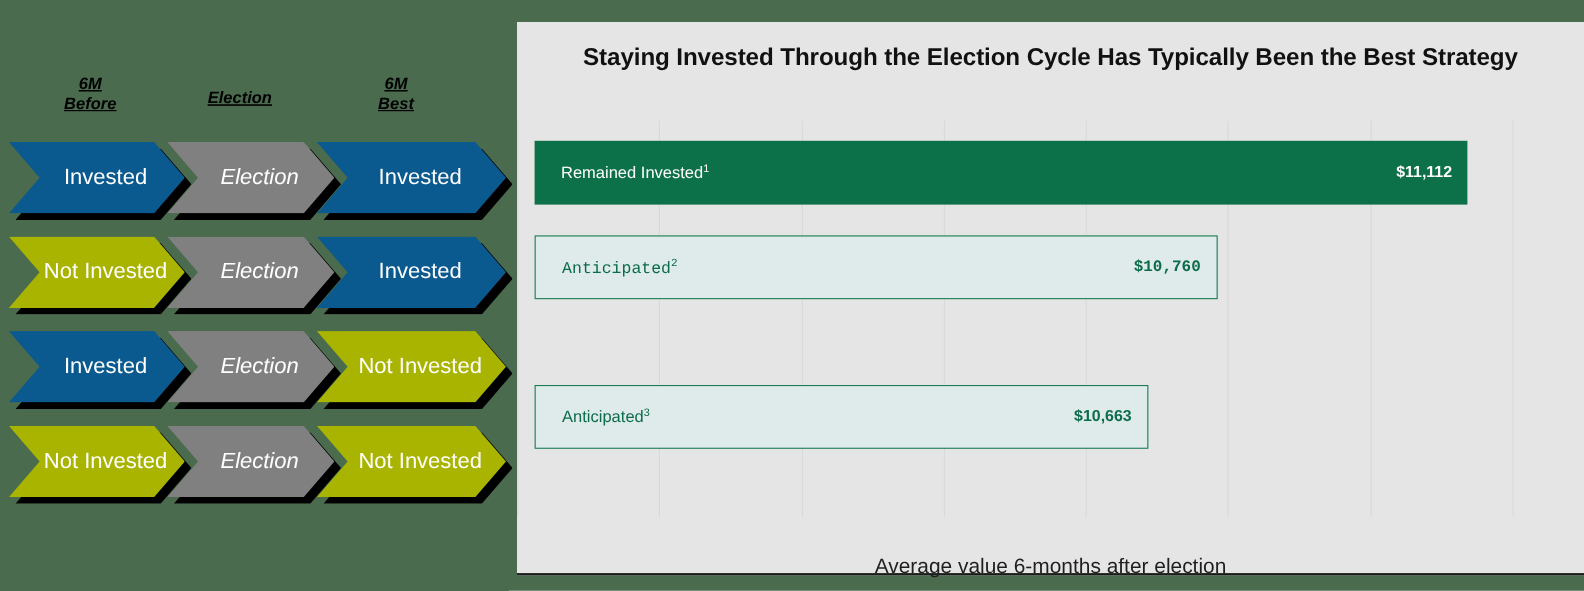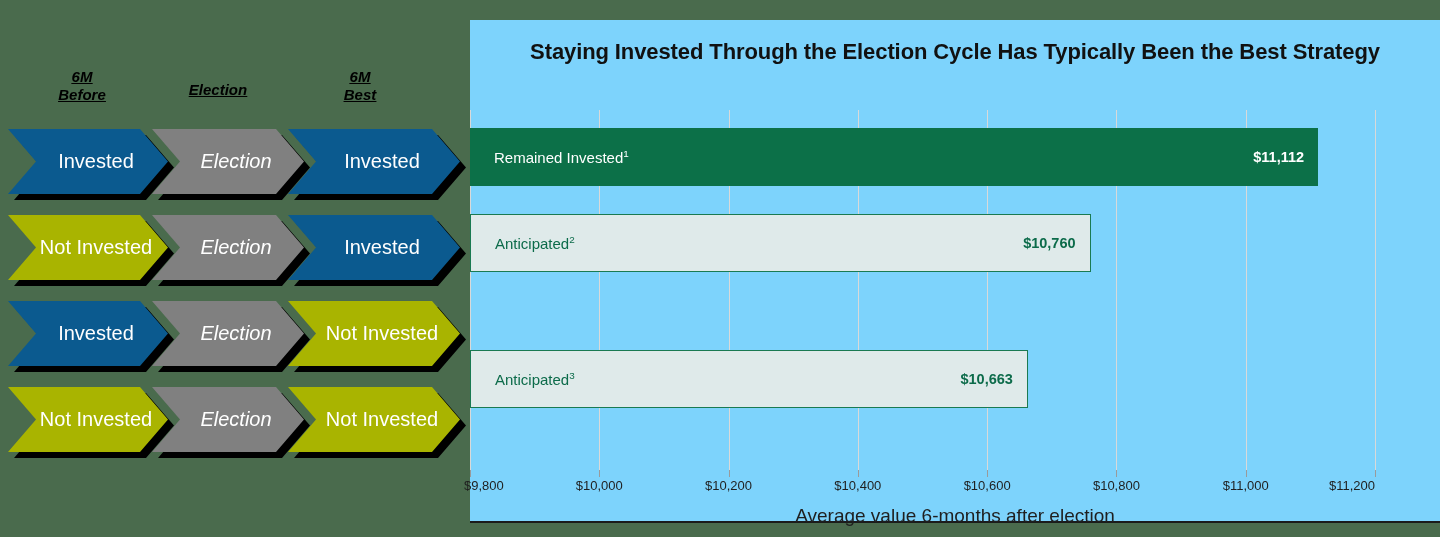--- a/index.html
+++ b/index.html
@@ -94,21 +94,21 @@
   .col-2 { left: 288px; width: 172px; }
   .col-2s{ left: 294px; width: 172px; }
 
   
   #chart-card {
     position: absolute;
     left: 470px;
     top: 20px;
     width: 970px;
     height: 503px;
-    background: #7dd3fc;
+    background: #e5e5e5;
     border-bottom: 2px solid #1b1b1b;
     box-sizing: border-box;
     z-index: 1;
   }
 
   #chart-title {
     margin: 0;
     padding: 18px 60px 0 60px;
     text-align: center;
     font-size: 22px;
@@ -138,21 +138,21 @@
     position: absolute;
     top: 0;
     width: 1px;
     height: 360px;
     background: #d9d9d9;
   }
 
   .bar-row {
     position: absolute;
     height: 58px;
-    left: 0;
+    left: 16px;
   }
   .bar {
     position: absolute;
     left: 0;
     top: 0;
     height: 58px;
     box-sizing: border-box;
     display: flex;
     align-items: center;
     justify-content: space-between;
@@ -297,48 +297,30 @@
         <div class="gridline" style="left: 517.143px;"></div>
         <div class="gridline" style="left: 646.429px;"></div>
         <div class="gridline" style="left: 775.714px;"></div>
         <div class="gridline" style="left: 905px;"></div>
         <div class="bar-row" style="top: 18px; width: 905px;">
           <div class="bar solid" style="width: 848.114px;">
             <span class="bar-label"><span>Remained Invested</span><sup>1</sup></span>
             <span class="bar-value">$11,112</span>
           </div>
         </div>
-        <div class="bar-row" style="top: 104px; width: 905px;">
+        <div class="bar-row" style="top: 104px; width: 905px; font-family: Liberation Mono, monospace;">
           <div class="bar outline" style="width: 620.571px;">
             <span class="bar-label"><span>Anticipated</span><sup>2</sup></span>
             <span class="bar-value">$10,760</span>
           </div>
         </div>
         <div class="bar-row" style="top: 192px; width: 905px;">
           <div class="bar outline" style="width: 557.868px; margin-top: 48px;">
             <span class="bar-label"><span>Anticipated</span><sup>3</sup></span>
             <span class="bar-value">$10,663</span>
           </div>
         </div>
       </div>
   </div>
 
-  <div id="x-axis">
-      <div class="tick-mark" style="left: 0px;"></div>
-      <div class="tick-label" style="left: 0px; transform: translateX(-6px);">$9,800</div>
-      <div class="tick-mark" style="left: 129.286px;"></div>
-      <div class="tick-label" style="left: 129.286px;">$10,000</div>
-      <div class="tick-mark" style="left: 258.571px;"></div>
-      <div class="tick-label" style="left: 258.571px;">$10,200</div>
-      <div class="tick-mark" style="left: 387.857px;"></div>
-      <div class="tick-label" style="left: 387.857px;">$10,400</div>
-      <div class="tick-mark" style="left: 517.143px;"></div>
-      <div class="tick-label" style="left: 517.143px;">$10,600</div>
-      <div class="tick-mark" style="left: 646.429px;"></div>
-      <div class="tick-label" style="left: 646.429px;">$10,800</div>
-      <div class="tick-mark" style="left: 775.714px;"></div>
-      <div class="tick-label" style="left: 775.714px;">$11,000</div>
-      <div class="tick-mark" style="left: 905px;"></div>
-      <div class="tick-label" style="left: 905px; transform: translateX(-100%);">$11,200</div>
-    </div>
 
   <div id="x-axis-title">Average value 6-months after election</div>
 </div>
 
 </body></html>

